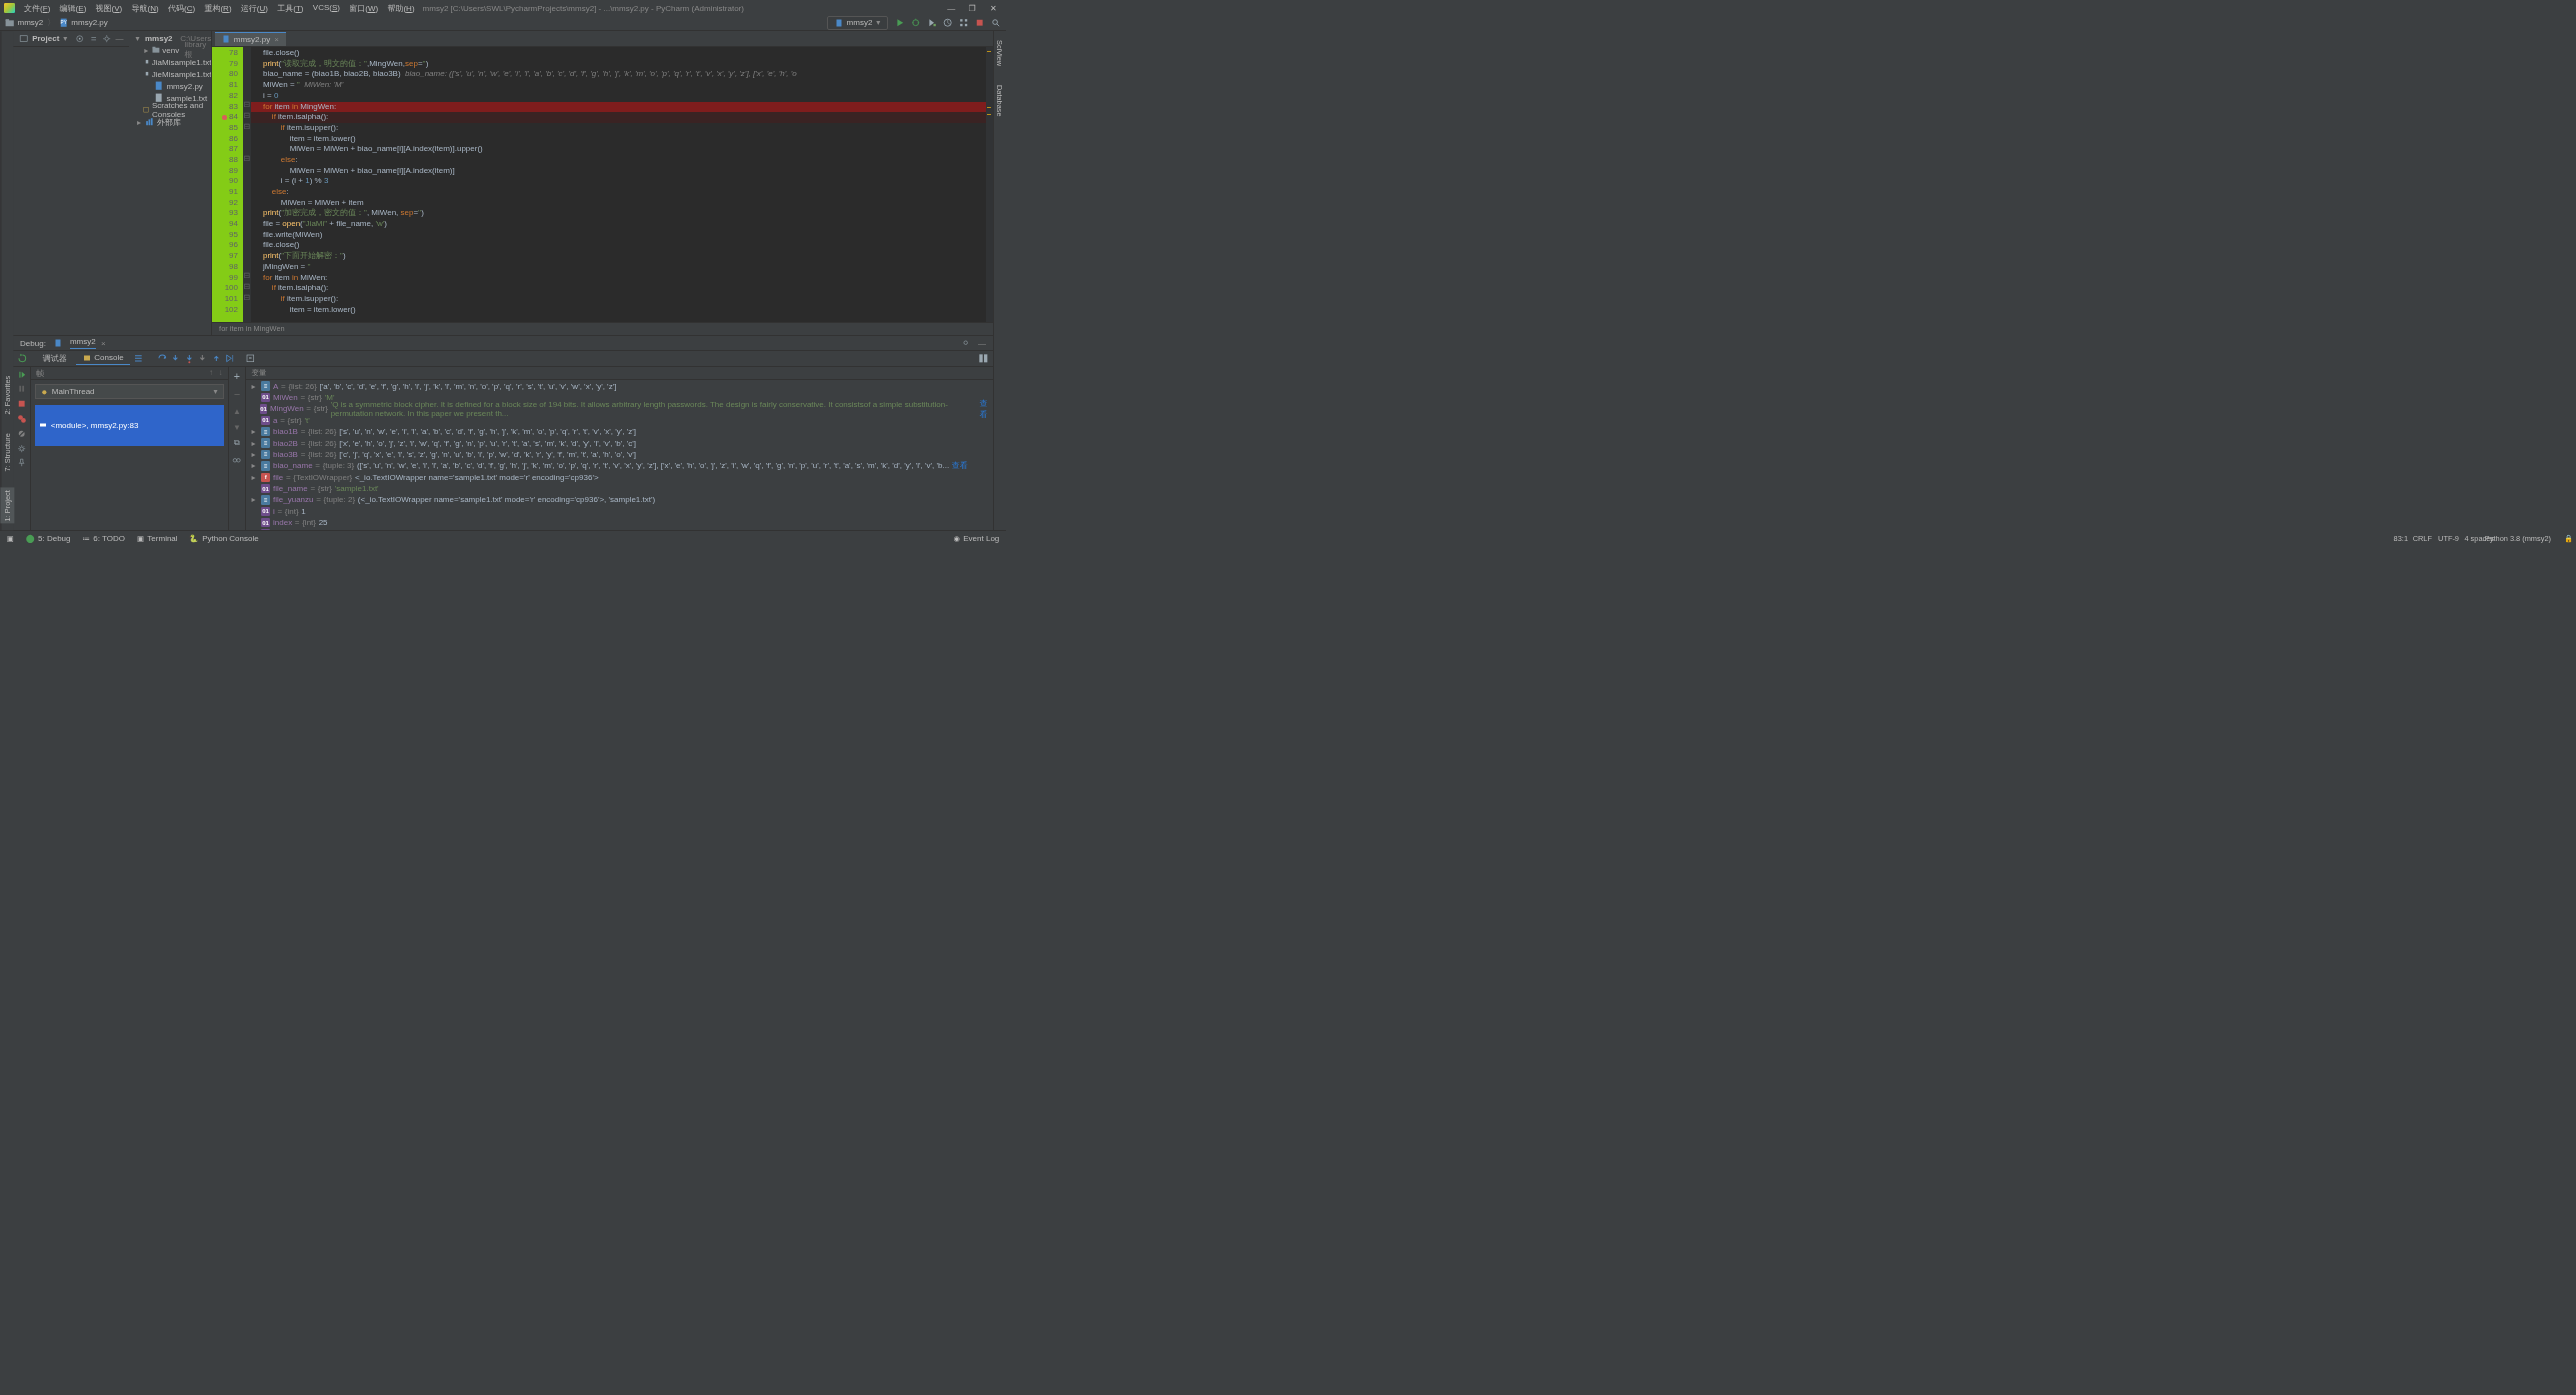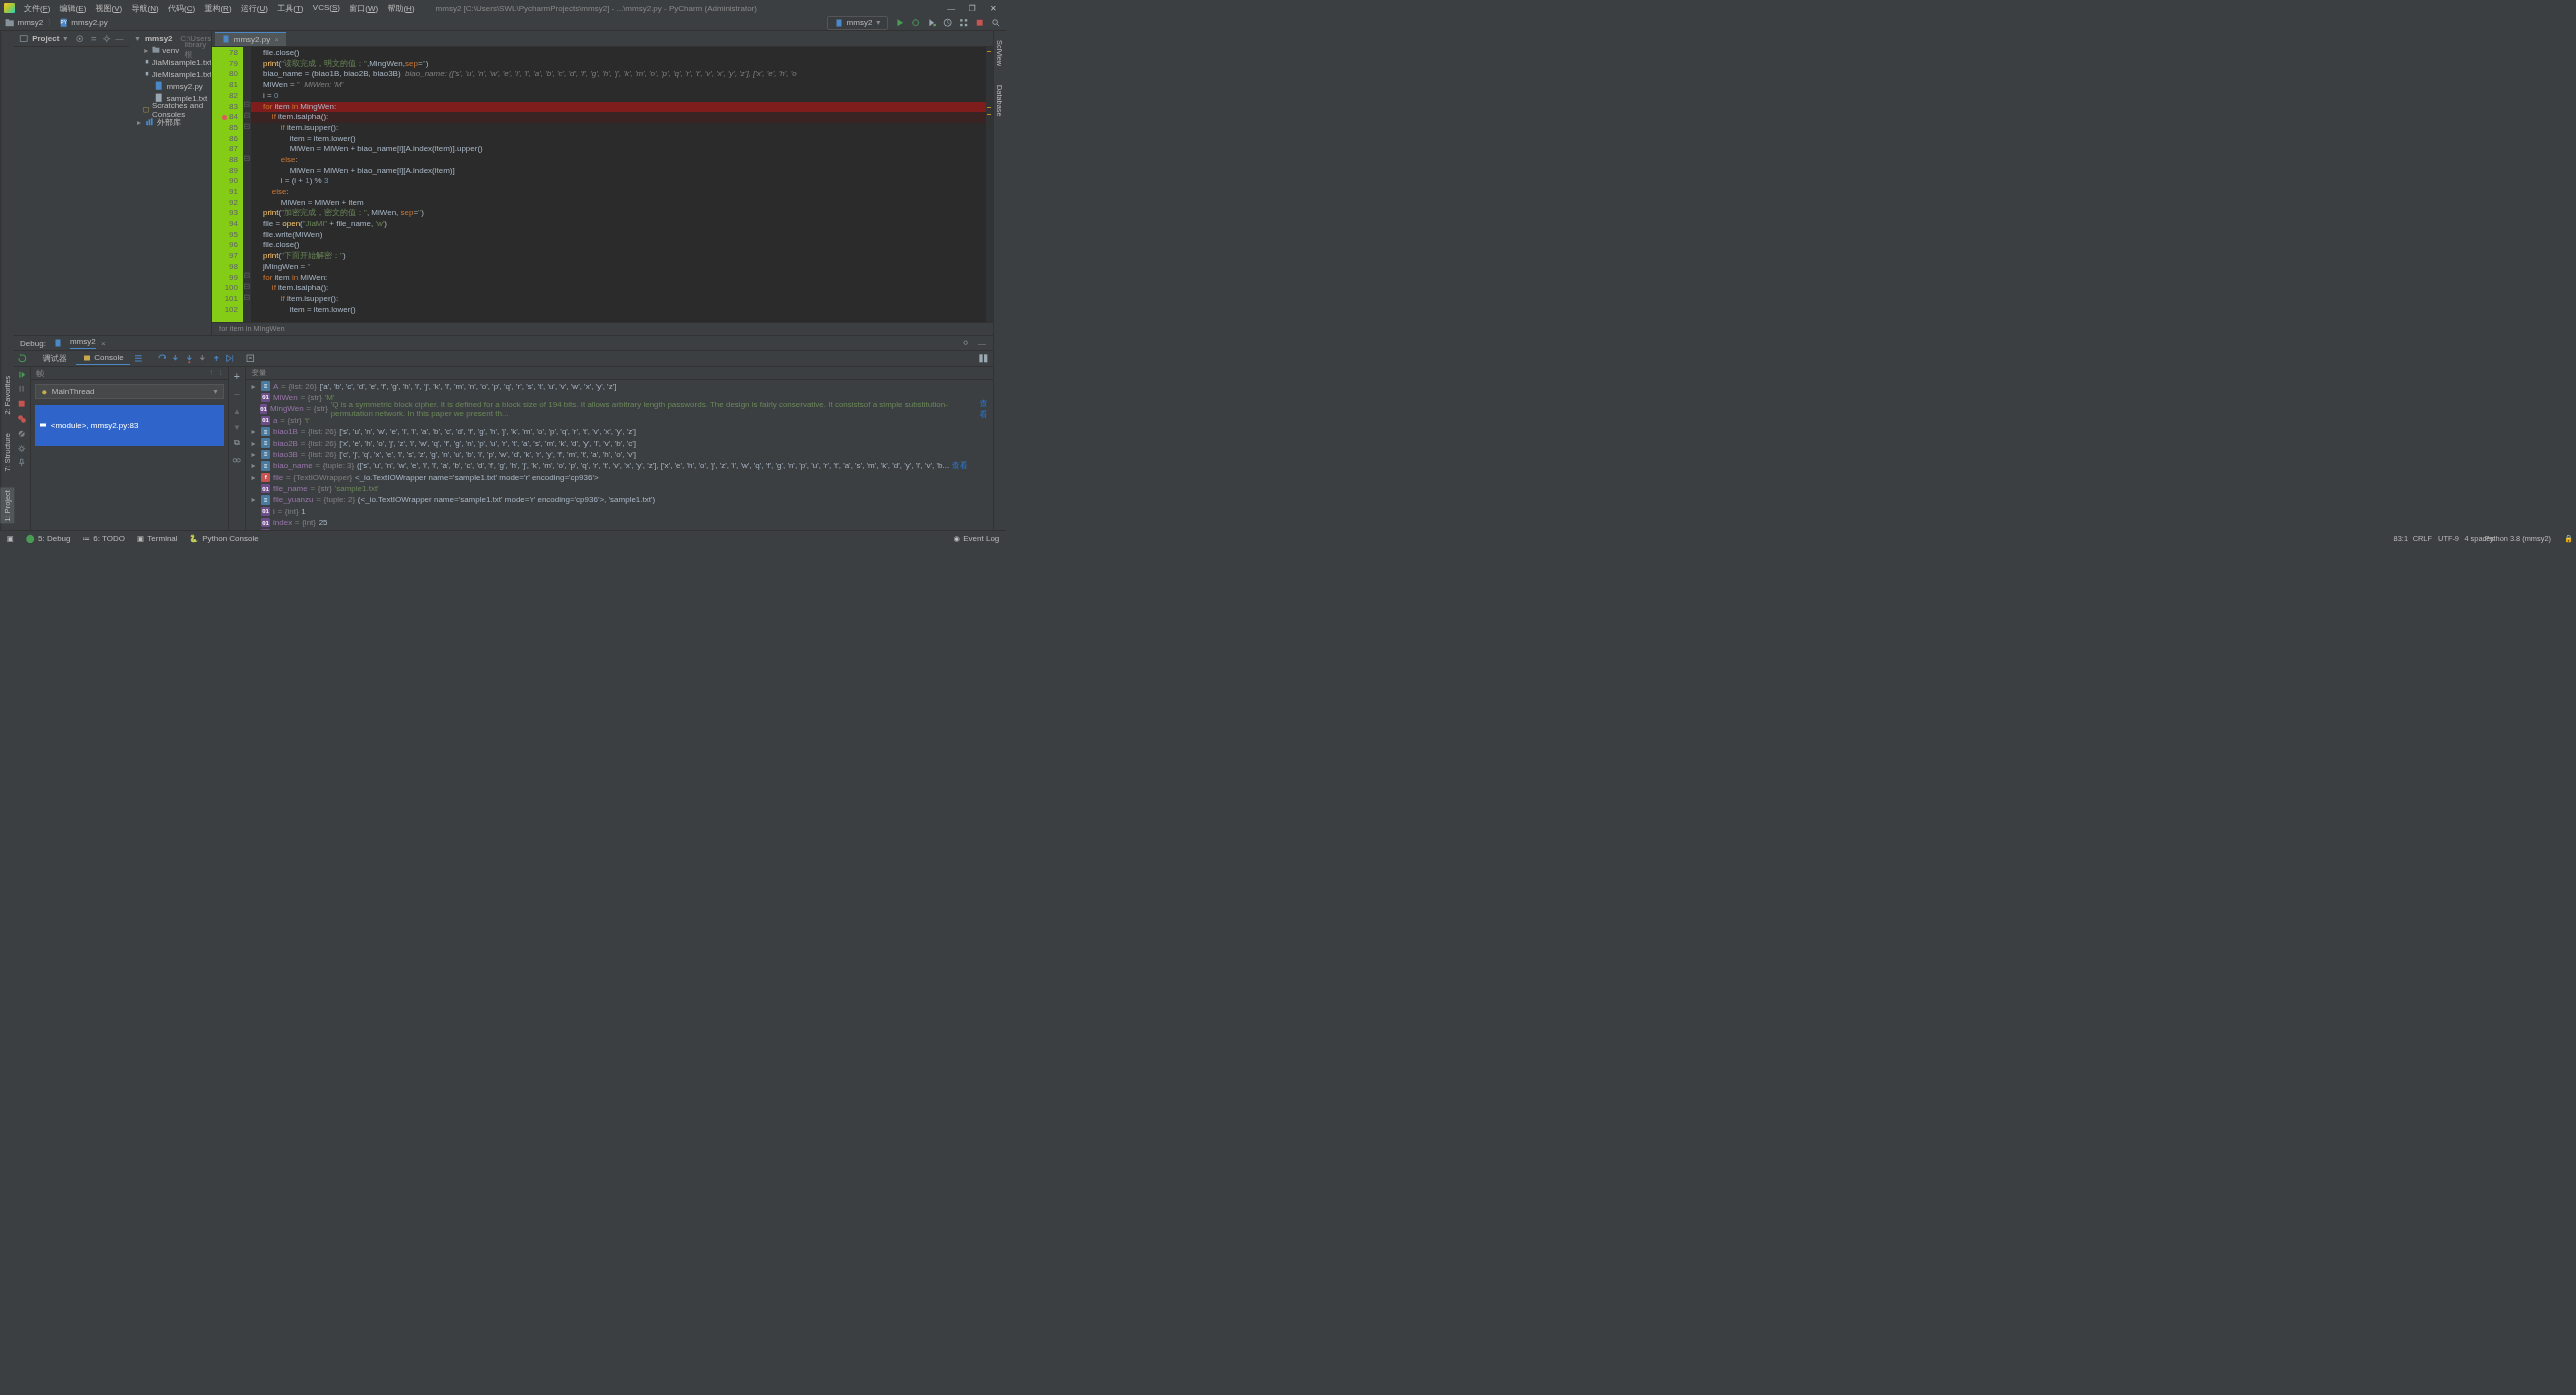--- a/index.html
+++ b/index.html
@@ -2,21 +2,21 @@
 <html><head>
 <meta charset="utf-8">
 <style>
 *{margin:0;padding:0;box-sizing:border-box;font-family:"Segoe UI",Arial,sans-serif;font-size:8px;user-select:none}
 body{background:#3c3f41;color:#bbb;overflow:hidden;width:1006px;height:545px}
 .titlebar{height:16px;background:#3c3f41;display:flex;align-items:center;padding:0 4px}
 .titlebar .logo{width:10.7px;height:10.7px;margin-right:5.4px;background:linear-gradient(135deg,#f7c52b 0%,#a4c639 50%,#22d3c5 100%);border-radius:1.3px}
 .menu{display:flex;gap:1.3px}
 .menu-item{padding:1.3px 4px;cursor:pointer}
 .menu-item u{text-decoration:underline}
-.title-text{margin-left:17px;color:#888;flex:1}
+.title-text{margin-left:4px;color:#888;flex:1}
 .win-controls{display:flex;gap:13.4px;margin-right:4px}
 .win-btn{width:8px;height:8px;color:#bbb;cursor:pointer}
 .breadcrumb{height:14.8px;background:#3c3f41;border-bottom:0.7px solid #323232;display:flex;align-items:center;padding:0 5.4px;gap:4px}
 .bc-item{display:flex;align-items:center;gap:2.7px;color:#bbb}
 .bc-ico{width:9.4px;height:9.4px}
 .right-toolbar{margin-left:auto;display:flex;align-items:center;gap:6.7px}
 .config-box{background:#3a3d3f;border:0.7px solid #555;border-radius:2px;padding:1.3px 6.7px;display:flex;align-items:center;gap:4px}
 .tb-icon{width:9.4px;height:9.4px;color:#9aa7b0;cursor:pointer}
 .workspace{display:flex;height:calc(100% - 16px - 14.8px - 14.8px)}
 .left-gutter{width:13.4px;background:#3c3f41;border-right:0.7px solid #323232;writing-mode:vertical-rl;transform:rotate(180deg);display:flex;align-items:center;justify-content:flex-start;padding:6.7px 0;gap:13.4px}

